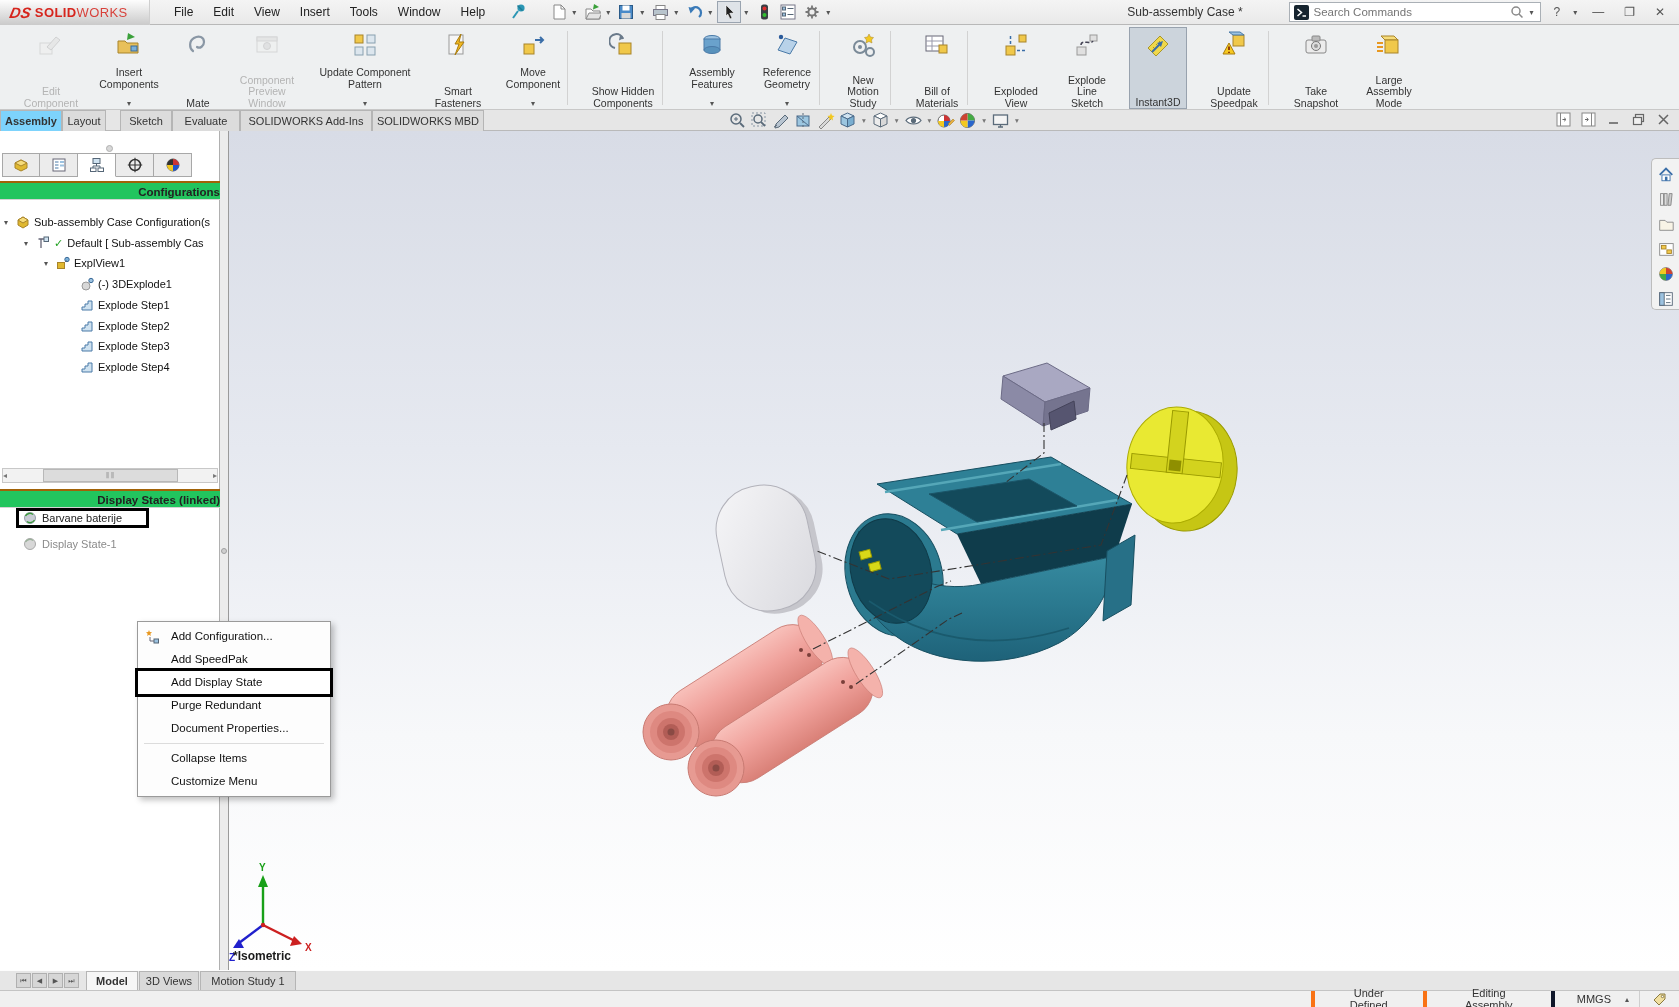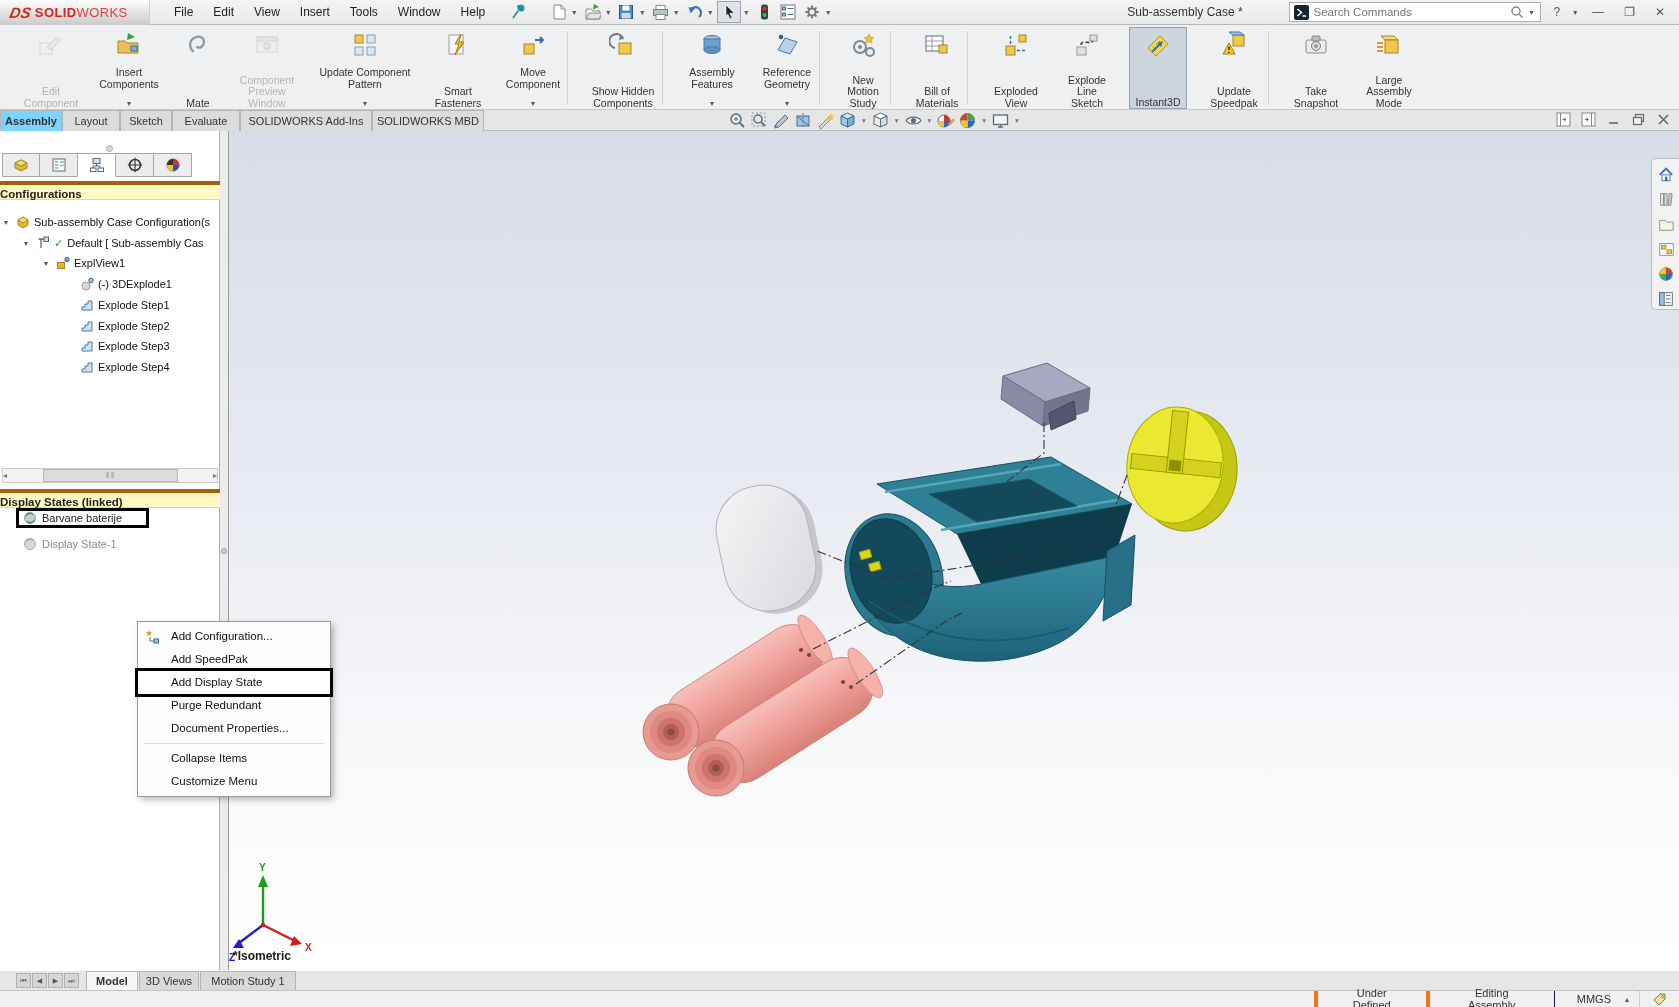--- a/index.html
+++ b/index.html
@@ -50,21 +50,21 @@
   .docwin svg{width:15px;height:15px;}
 
   
   .leftpanel{position:absolute;left:0;top:131px;width:220px;height:839px;background:#fff;border-right:1px solid #b0b0b0;}
   .panelgrip{position:absolute;left:106px;top:14px;width:7px;height:7px;border-radius:50%;background:#d8d8d8;border:1px solid #b0b0b0;}
   .mgrtabs{position:absolute;left:2px;top:22px;display:flex;}
   .mtab{width:38px;height:24px;background:#ececec;border:1px solid #a8a8a8;border-left:none;display:flex;align-items:center;justify-content:center;}
   .mtab:first-child{border-left:1px solid #a8a8a8;}
   .mtab.active{background:#fff;border-bottom:1px solid #fff;}
   .mtab svg{width:16px;height:16px;}
-  .panelheader{position:absolute;left:0;width:220px;height:19px;font-size:11.5px;font-weight:bold;text-align:left;line-height:18px;border-top:4px solid #a16207;border-bottom:1px solid #d4d4d4;background:#fef9c3;}
+  .panelheader{position:absolute;left:0;width:220px;height:19px;font-size:11.5px;font-weight:bold;text-align:right;line-height:18px;border-top:2px solid #a16207;border-bottom:1px solid #d4d4d4;background:#22c55e;}
   .trow{position:absolute;height:20px;display:flex;align-items:center;white-space:nowrap;font-size:11px;color:#111;}
   .trow .arr{font-size:8px;color:#555;width:12px;}
   .trow svg{width:14px;height:14px;margin-right:4px;flex:none;}
   .trow .chk{color:#1fa01f;font-weight:bold;font-size:11px;margin-right:4px;}
   .hscroll{position:absolute;left:2px;top:337px;width:216px;height:15px;background:#f2f2f2;border:1px solid #c8c8c8;display:flex;align-items:center;justify-content:space-between;font-size:8px;color:#777;}
   .hscroll .thumb{position:absolute;left:40px;width:135px;height:13px;background:#dcdcdc;border:1px solid #b8b8b8;display:flex;align-items:center;justify-content:center;color:#999;font-size:8px;letter-spacing:1px;}
   .dsitem{position:absolute;display:flex;align-items:center;font-size:11px;white-space:nowrap;height:20px;}
   .dsitem svg{width:14px;height:14px;margin:0 5px 0 4px;}
   .dsitem.sel{border:3px solid #000;background:#fff;}
   .dsitem.dim{color:#8a8a8a;}
@@ -91,21 +91,21 @@
   .bottombar{position:absolute;left:0;top:970px;width:1679px;height:20px;background:#e6e6e6;border-top:1px solid #fdfdfd;}
   .navbtns{position:absolute;left:16px;top:2px;display:flex;gap:1px;}
   .navbtn{width:15px;height:15px;background:#d6d6d6;border:1px solid #b0b0b0;font-size:7px;color:#555;display:flex;align-items:center;justify-content:center;}
   .btab{position:absolute;top:0;height:19px;font-size:11px;line-height:18px;text-align:center;background:#d9d9d9;border:1px solid #b5b5b5;border-bottom:none;color:#333;}
   .btab.active{background:#f6f6f6;font-weight:bold;}
 
   
   .statusbar{position:absolute;left:0;top:990px;width:1679px;height:17px;background:#f0f0f0;border-top:1px solid #c4c4c4;display:flex;align-items:center;font-size:11px;color:#333;}
   .sb-spacer{flex:1;}
   .sb-item{padding:0 30px;border-left:4px solid #f97316;height:100%;display:flex;align-items:center;text-align:center;}
-  .sb-units{padding:0 10px 0 22px;border-left:1px solid #0f172a;height:100%;display:flex;align-items:center;gap:14px;}
+  .sb-units{padding:0 10px 0 22px;border-left:4px solid #0f172a;height:100%;display:flex;align-items:center;gap:14px;}
   .sb-caret{font-size:8px;color:#555;}
   .sb-tag{width:40px;display:flex;justify-content:center;border-left:1px solid #cfcfcf;height:100%;align-items:center;}
 </style>
 </head>
 <body>
 
 <div class="titlebar">
   <div class="logo">
     <span class="ds">DS</span>
     <span class="sw"><b>SOLID</b><span>WORKS</span></span>
@@ -369,21 +369,21 @@
         <polygon points="10,9 23,9 19,5 6,5" fill="#f6dc7a" stroke="#a8842a"></polygon>
         <rect x="10" y="9" width="13" height="13" fill="#f0c84a" stroke="#a8842a"></rect>
         <path d="M2 12 h6 M2 16 h6 M2 20 h6" stroke="#e89820" stroke-width="2"></path>
       </svg>
       <span>Large Assembly Mode</span>
     </div>
 </div>
 
 <div class="tabrow">
   <div class="dtab active" style="left:0;width:62px">Assembly</div>
-  <div class="dtab" style="left:62px;width:58px">Layout</div>
+  <div class="dtab" style="left:62px;width:44px">Layout</div>
   <div class="dtab" style="left:120px;width:52px">Sketch</div>
   <div class="dtab" style="left:172px;width:68px">Evaluate</div>
   <div class="dtab" style="left:240px;width:132px">SOLIDWORKS Add-Ins</div>
   <div class="dtab" style="left:372px;width:112px">SOLIDWORKS MBD</div>
 </div>
 <div class="headsup">
   <span class="hbtn">
       <svg viewBox="0 0 19 19">
         <circle cx="8" cy="8" r="5" fill="none" stroke="#5b6b7a" stroke-width="1.5"></circle>
         <path d="M12 12 l4 4" stroke="#5b6b7a" stroke-width="1.8"></path>

